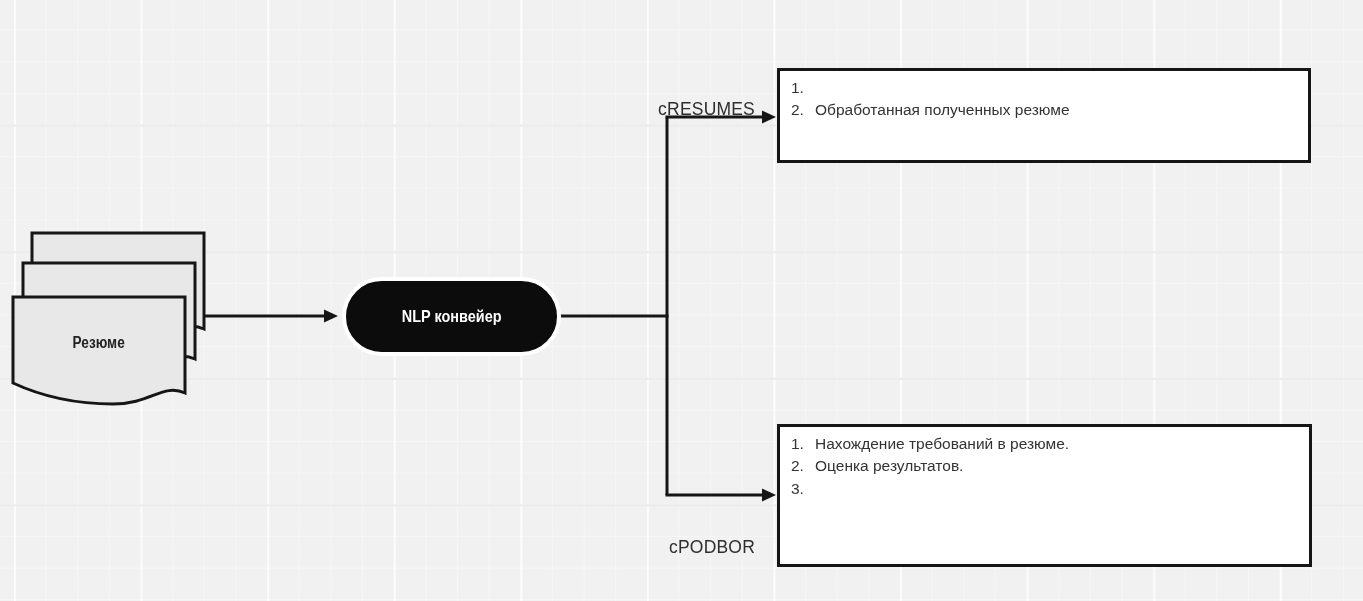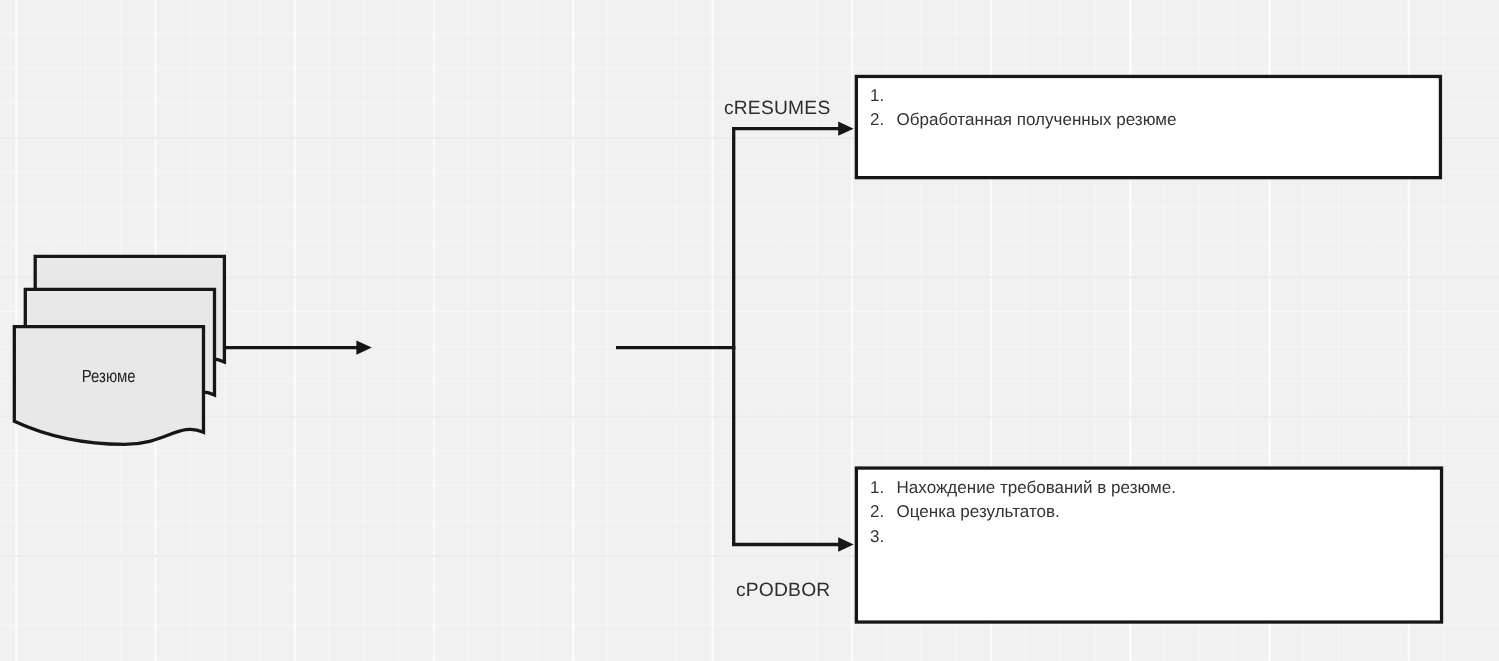--- a/index.html
+++ b/index.html
@@ -30,33 +30,33 @@
     background-size:126.6px 126.6px,126.6px 126.6px,31.65px 31.65px,31.65px 31.65px;
     background-position:14px -2px,14px -2px,14px -2px,14px -2px;
   }
   svg.layer{position:absolute;left:0;top:0;width:1363px;height:601px;}
   .edge-line{stroke:var(--node-border);stroke-width:3;fill:none;}
   .arrow-head{fill:var(--node-border);stroke:none;}
   .doc-shape{fill:var(--doc-fill);stroke:var(--node-border);stroke-width:3;}
   .doc-label{
     position:absolute;left:13px;top:297px;width:172px;height:92px;
     display:flex;align-items:center;justify-content:center;
-    font-size:16px;font-weight:400;color:#222;
+    font-size:16px;font-weight:700;color:#222;
   }
   .condensed{display:inline-block;transform:scaleX(0.85);transform-origin:center;}
   .pill{
     position:absolute;left:342px;top:277px;width:219px;height:79px;
     box-sizing:border-box;border-radius:40px;
     background:var(--pill-fill);border:4px solid #ffffff;
     display:flex;align-items:center;justify-content:center;
   }
   .pill-text{color:var(--pill-text);font-size:17px;font-weight:bold;}
   .edge-label{
     position:absolute;font-size:17.5px;color:var(--label-color);
-    text-align:right;letter-spacing:0.2px;
+    text-align:right;letter-spacing:0.2px;margin-top:11px;
   }
   .edge-label.cresumes{left:650px;top:88px;width:105px;}
   .edge-label.cpodbor{left:648px;top:526px;width:107px;}
   .outbox{
     position:absolute;box-sizing:border-box;
     background:var(--node-fill);border:3px solid var(--node-border);
   }
   .outbox.top{left:777px;top:68px;width:534px;height:95px;}
   .outbox.bottom{left:777px;top:424px;width:535px;height:143px;}
   .outbox ol{list-style:none;margin:0;padding:6px 12px 6px 9px;}
@@ -92,20 +92,23 @@
     <g>
       <path class="doc-shape" d="M32,233 h172 v96 c-22,-10 -34,11 -72,11 c-38,0 -72,-8 -100,-21 Z"></path>
       <path class="doc-shape" d="M23,263 h172 v96 c-22,-10 -34,11 -72,11 c-38,0 -72,-8 -100,-21 Z"></path>
       <path class="doc-shape" d="M13,297 h172 v96 c-22,-10 -34,11 -72,11 c-38,0 -72,-8 -100,-21 Z"></path>
     </g>
   </svg>
   <div class="doc-label">
     <span class="condensed">Резюме</span>
   </div>
 
+  <div class="pill">
+    <span class="pill-text condensed">NLP конвейер</span>
+  </div>
 
   <div class="edge-label cresumes">cRESUMES</div>
   <div class="edge-label cpodbor">cPODBOR</div>
 
   <div class="outbox top">
     <ol>
 
         <li>
           <span class="num">1.</span>
         </li>

